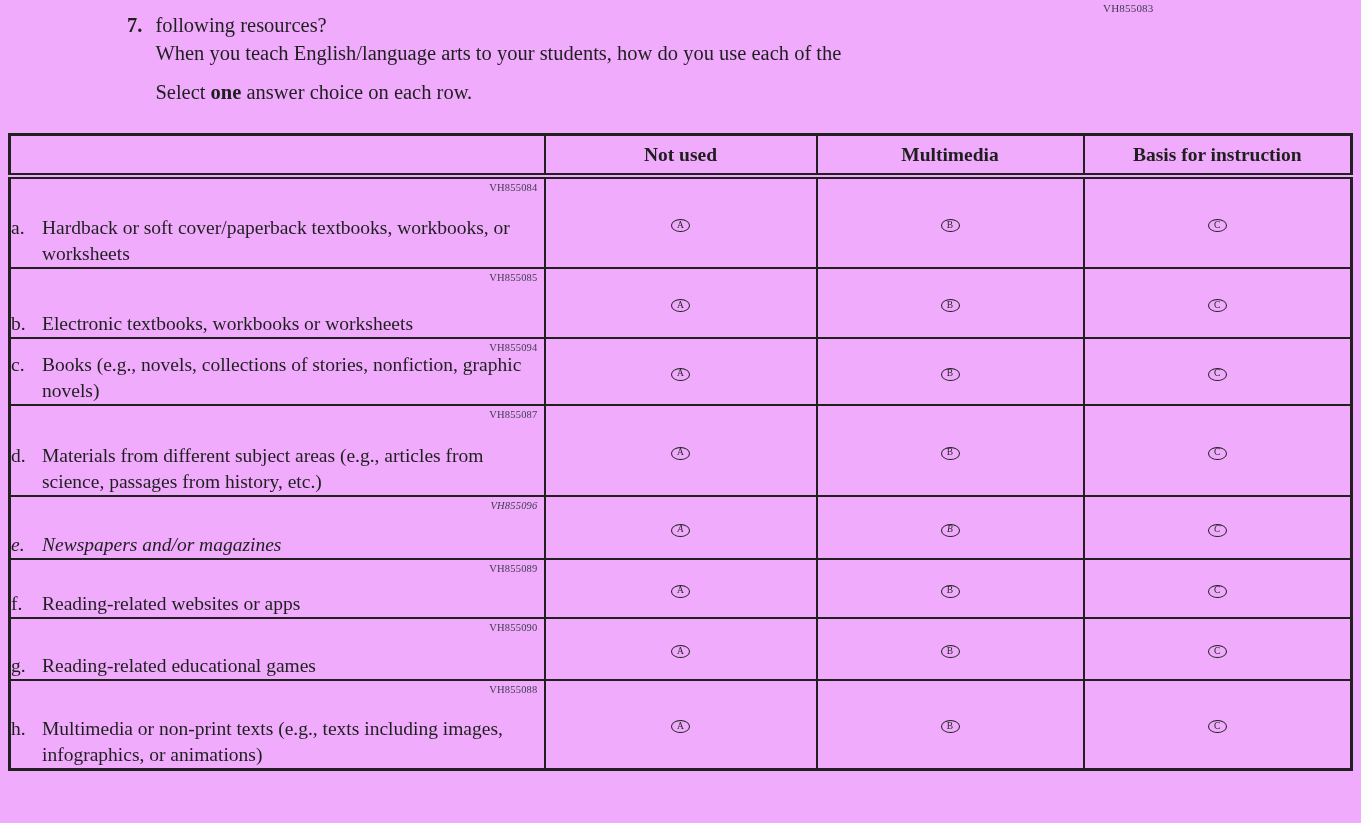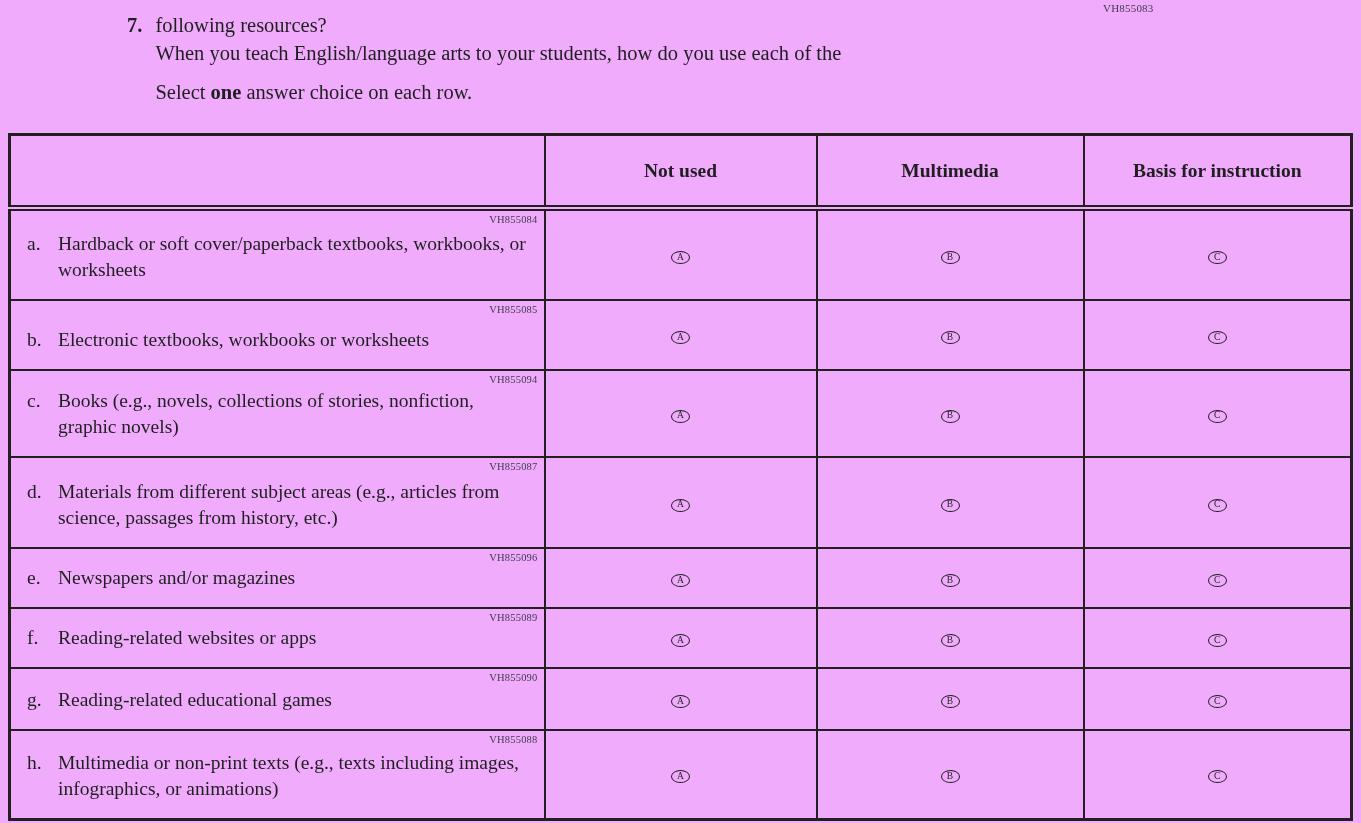--- a/index.html
+++ b/index.html
@@ -53,35 +53,35 @@
     position: absolute;
     left: 8px;
     top: 133px;
     width: 1342px;
     border-collapse: collapse;
     table-layout: fixed;
     border: 3px solid #231f20;
   }
   .resource-table th, .resource-table td {
     border: 2px solid #231f20;
-    padding: 16px;
+    padding: 0;
   }
   .resource-table thead th {
     height: 37px;
     font-size: 19.5px;
     font-weight: bold;
     text-align: center;
     vertical-align: middle;
     border-bottom: 6px double #231f20;
   }
   tbody tr:nth-child(1) { height: 92px; }
   tbody tr:nth-child(2) { height: 70px; }
-  tbody tr:nth-child(3) { height: 87px; }
+  tbody tr:nth-child(3) { height: 67px; }
   tbody tr:nth-child(4) { height: 91px; margin-left: 43px; }
-  tbody tr:nth-child(5) { height: 53px; }
+  tbody tr:nth-child(5) { height: 63px; font-style: italic; }
   tbody tr:nth-child(6) { height: 59px; }
   tbody tr:nth-child(7) { height: 62px; }
   tbody tr:nth-child(8) { height: 89px; }
 
   .item-cell {
     position: relative;
     vertical-align: bottom;
     padding: 0 6px 7px 26px;
   }
   .vh-code {

